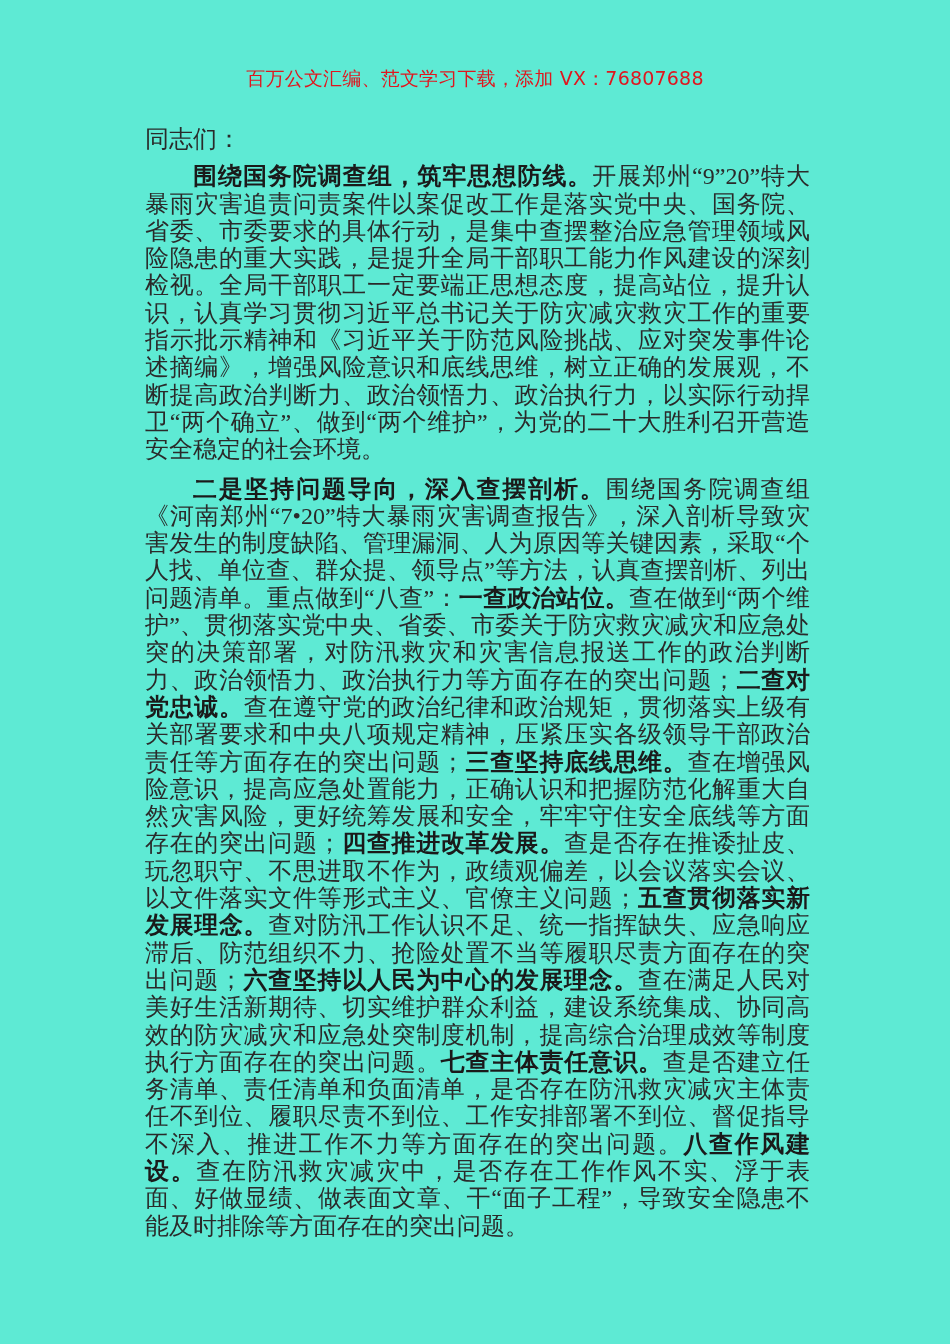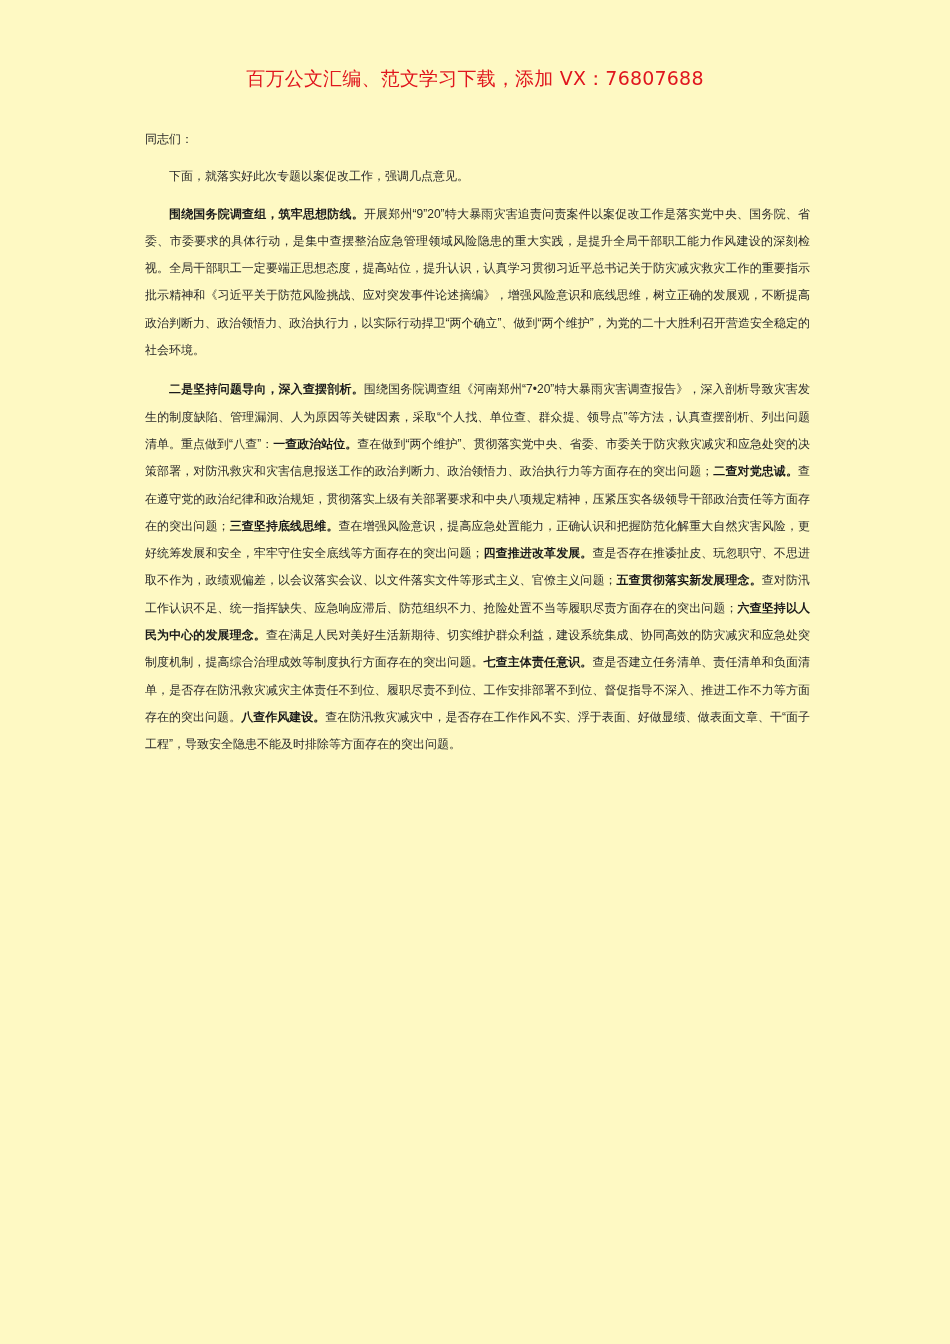--- a/index.html
+++ b/index.html
@@ -1,43 +1,42 @@
 <!DOCTYPE html>
 <html><head>
 <meta charset="utf-8">
 <style>
   html, body { margin: 0; padding: 0; background: #ffffff; }
   body { width: 950px; height: 1344px; position: relative; overflow: hidden; }
-  .page { position: absolute; left: 0; top: 0; width: 950px; height: 1344px; background: #fef9c3; }
+  .page { position: absolute; left: 0; top: 0; width: 950px; height: 1344px; background: #5eead4; }
   .header {
     position: absolute; top: 66px; left: 0; width: 950px; text-align: center;
     font-family: "DejaVu Sans", "Liberation Sans", sans-serif;
     font-size: 19px; color: #e0161e; letter-spacing: 0.2px;
   }
   .body {
     position: absolute; left: 145px; top: 126px; width: 665px;
-    font-family: Liberation Sans, sans-serif;
-    font-size: 12px; line-height: 27.3px; color: #2a2a2a;
+    font-family: Liberation Serif, serif;
+    font-size: 24px; line-height: 27.3px; color: #2a2a2a;
     text-align: justify; text-justify: inter-character;
   }
   .body p { margin: 0; }
   .salute { margin-bottom: 10px !important; }
   .para { text-indent: 2em; margin-bottom: 10px !important; }
   .para.tight { margin-bottom: 12px !important; }
   b { font-weight: bold; color: #1a1a1a; }
 </style>
 </head>
 <body>
 
 <div class="page">
   <div class="header">百万公文汇编、范文学习下载，添加 VX：76807688</div>
 
   <div class="body">
     <p class="salute">同志们：</p>
 
 
-    <p class="para">下面，就落实好此次专题以案促改工作，强调几点意见。</p>
 
     <p class="para tight"><b>围绕国务院调查组，筑牢思想防线。</b><span>开展郑州“9”20”特大暴雨灾害追责问责案件以案促改工作是落实党中央、国务院、省委、市委要求的具体行动，是集中查摆整治应急管理领域风险隐患的重大实践，是提升全局干部职工能力作风建设的深刻检视。全局干部职工一定要端正思想态度，提高站位，提升认识，认真学习贯彻习近平总书记关于防灾减灾救灾工作的重要指示批示精神和《习近平关于防范风险挑战、应对突发事件论述摘编》，增强风险意识和底线思维，树立正确的发展观，不断提高政治判断力、政治领悟力、政治执行力，以实际行动捍卫“两个确立”、做到“两个维护”，为党的二十大胜利召开营造安全稳定的社会环境。</span></p>
 
     <p class="para"><b>二是坚持问题导向，深入查摆剖析。</b><span id="seg-container"><span>围绕国务院调查组《河南郑州“7•20”特大暴雨灾害调查报告》，深入剖析导致灾害发生的制度缺陷、管理漏洞、人为原因等关键因素，采取“个人找、单位查、群众提、领导点”等方法，认真查摆剖析、列出问题清单。重点做到“八查”：</span><b>一查政治站位。</b><span>查在做到“两个维护”、贯彻落实党中央、省委、市委关于防灾救灾减灾和应急处突的决策部署，对防汛救灾和灾害信息报送工作的政治判断力、政治领悟力、政治执行力等方面存在的突出问题；</span><b>二查对党忠诚。</b><span>查在遵守党的政治纪律和政治规矩，贯彻落实上级有关部署要求和中央八项规定精神，压紧压实各级领导干部政治责任等方面存在的突出问题；</span><b>三查坚持底线思维。</b><span>查在增强风险意识，提高应急处置能力，正确认识和把握防范化解重大自然灾害风险，更好统筹发展和安全，牢牢守住安全底线等方面存在的突出问题；</span><b>四查推进改革发展。</b><span>查是否存在推诿扯皮、玩忽职守、不思进取不作为，政绩观偏差，以会议落实会议、以文件落实文件等形式主义、官僚主义问题；</span><b>五查贯彻落实新发展理念。</b><span>查对防汛工作认识不足、统一指挥缺失、应急响应滞后、防范组织不力、抢险处置不当等履职尽责方面存在的突出问题；</span><b>六查坚持以人民为中心的发展理念。</b><span>查在满足人民对美好生活新期待、切实维护群众利益，建设系统集成、协同高效的防灾减灾和应急处突制度机制，提高综合治理成效等制度执行方面存在的突出问题。</span><b>七查主体责任意识。</b><span>查是否建立任务清单、责任清单和负面清单，是否存在防汛救灾减灾主体责任不到位、履职尽责不到位、工作安排部署不到位、督促指导不深入、推进工作不力等方面存在的突出问题。</span><b>八查作风建设。</b><span>查在防汛救灾减灾中，是否存在工作作风不实、浮于表面、好做显绩、做表面文章、干“面子工程”，导致安全隐患不能及时排除等方面存在的突出问题。</span></span></p>
   </div>
 </div>
 
 </body></html>

